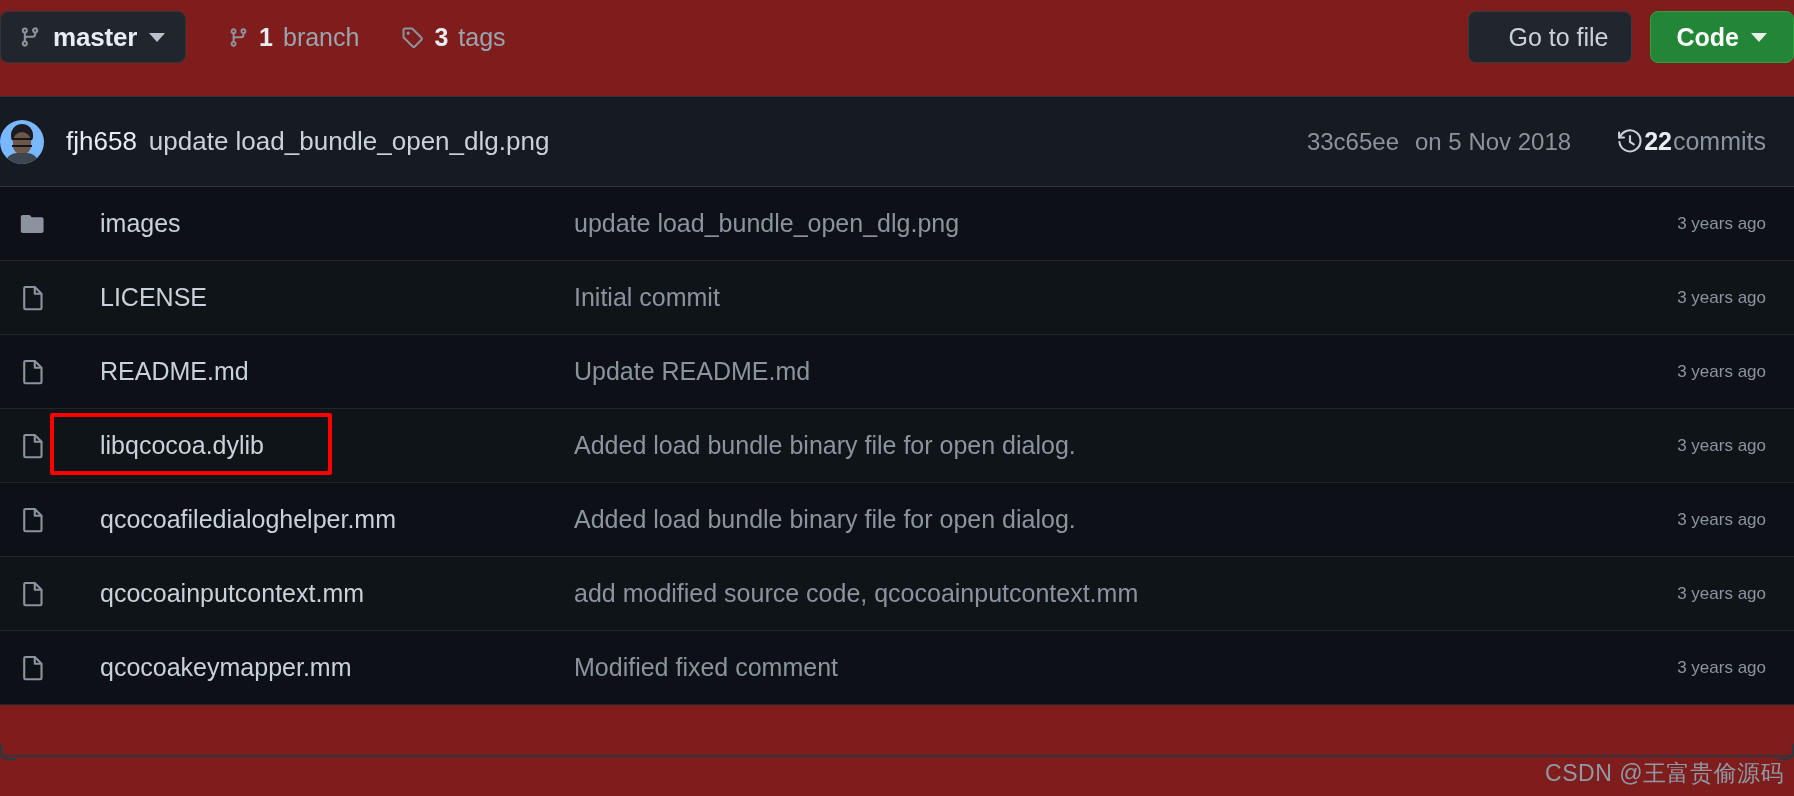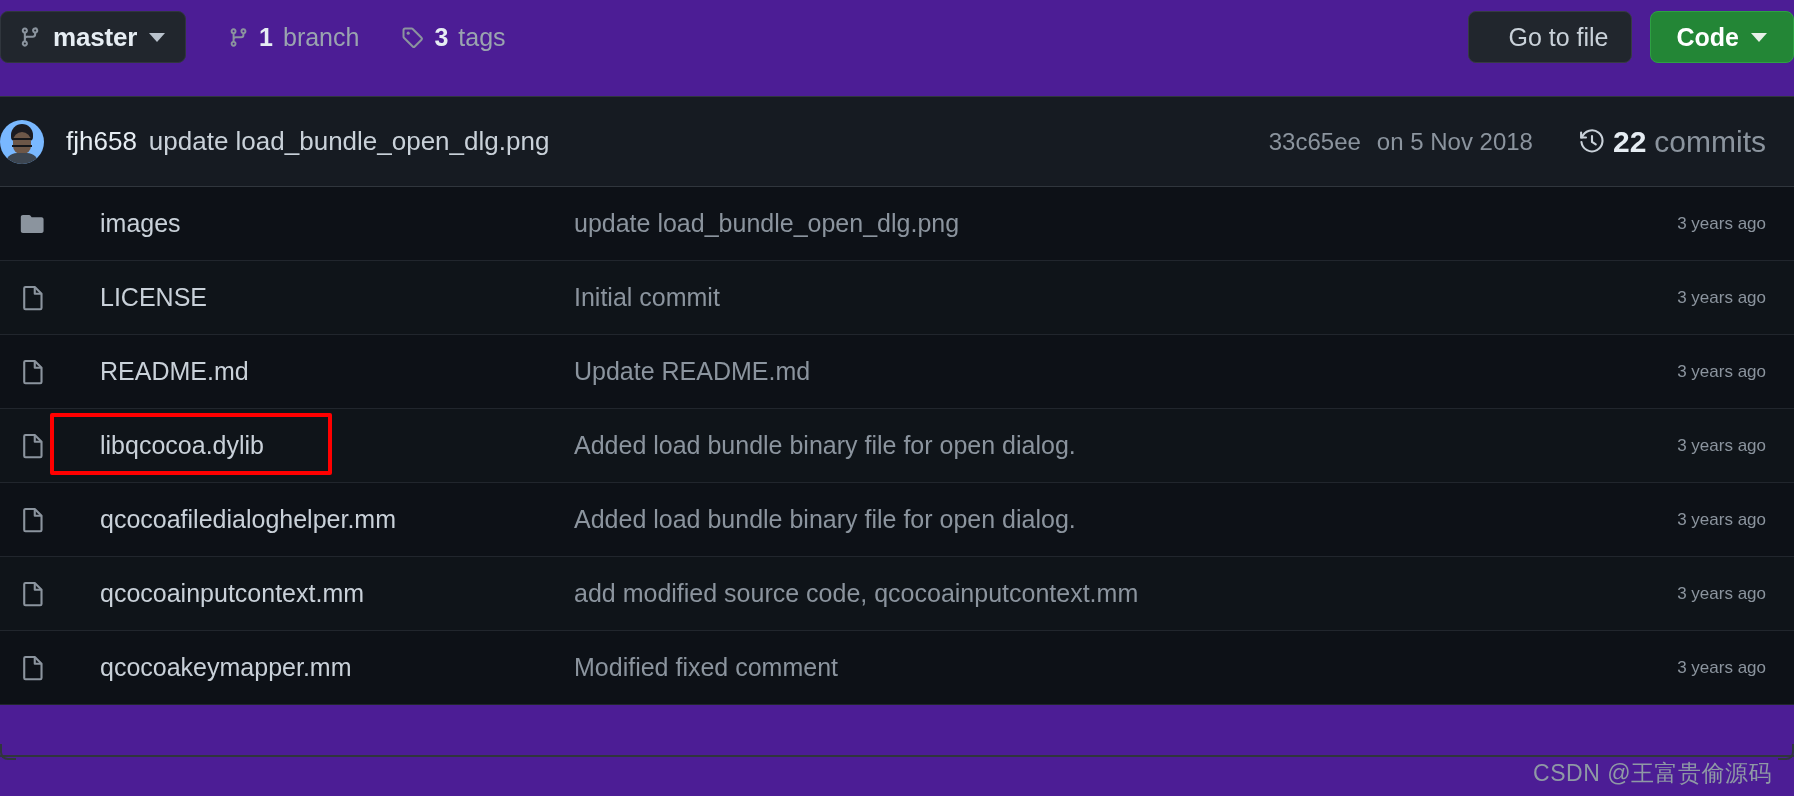--- a/index.html
+++ b/index.html
@@ -8,21 +8,21 @@
     width: 1794px; height: 796px;
     overflow: hidden;
     font-family: "Liberation Sans", sans-serif;
     -webkit-font-smoothing: antialiased;
   }
 
   .page {
     position: relative;
     width: 1794px;
     height: 796px;
-    background: #4c1d95;
+    background: #7f1d1d;
   }
 
   
   .toolbar {
     position: absolute;
     left: 0; top: 0;
     width: 1794px; height: 74px;
     display: flex;
     align-items: center;
     padding: 0 0 0 0;
@@ -171,23 +171,23 @@
     font-size: 24px;
   }
   .commit-date {
     color: #8b949e;
     font-size: 24px;
     margin-left: 16px;
   }
   .commits-count {
     display: flex;
     align-items: center;
-    gap: 8px;
+    gap: 1px;
     margin-left: 46px;
-    font-size: 30px;
+    font-size: 25px;
     color: #8b949e;
   }
   .commits-count .num { color:#e6edf3; font-weight:bold; }
 
   
   .filelist {
     position: absolute;
     left: 0; top: 187px;
     width: 1794px;
   }
@@ -259,21 +259,21 @@
     position: absolute;
     top: 744px;
     width: 14px; height: 14px;
     border-bottom: 2px solid #30363d;
   }
   .bottom-corner-l { left: 0; border-left: 2px solid #30363d; border-bottom-left-radius: 8px; }
   .bottom-corner-r { right: 0; border-right: 2px solid #30363d; border-bottom-right-radius: 8px; }
 
   .watermark {
     position: absolute;
-    right: 22px;
+    right: 10px;
     top: 758px;
     color: #8f99a5;
     font-size: 23px;
     letter-spacing: 0.5px;
     white-space: nowrap;
   }
 
   svg { display:block; }
 </style>
 </head>

